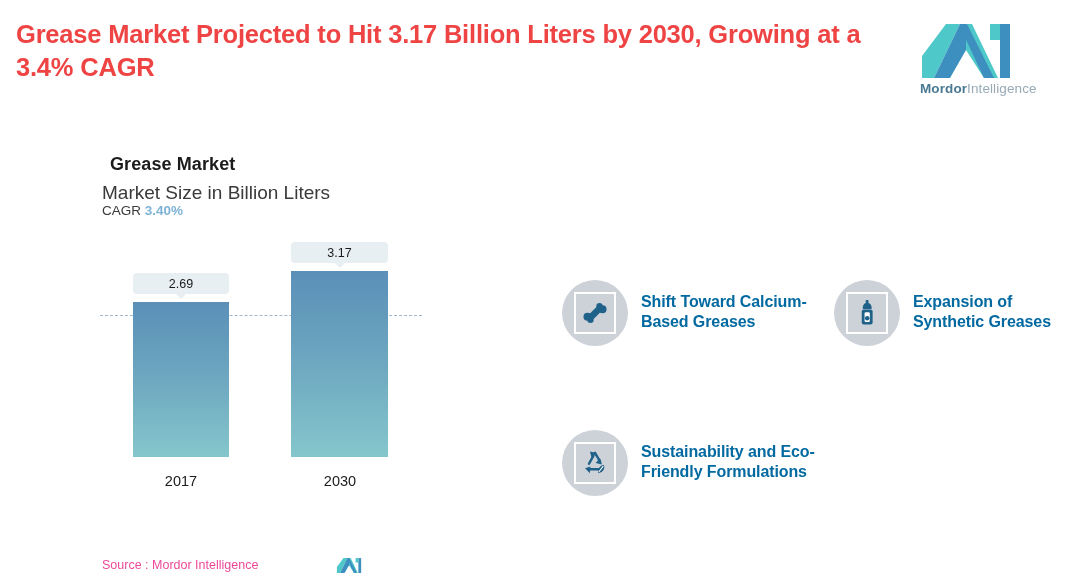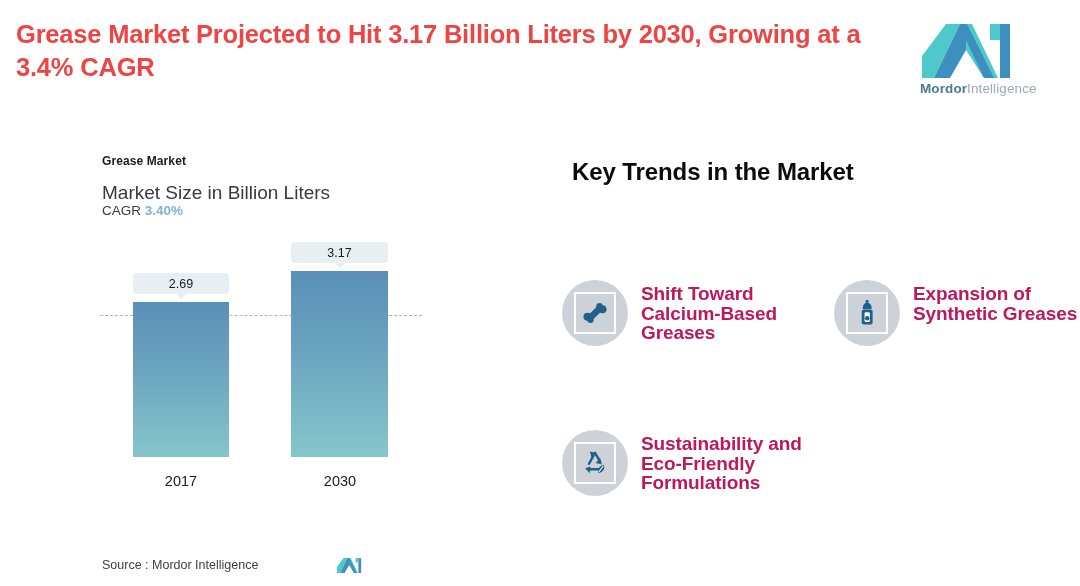--- a/index.html
+++ b/index.html
@@ -27,22 +27,22 @@
   #brand-wordmark {
     margin-top: 3px; font-size: 13.5px; letter-spacing: .1px;
     white-space: nowrap;
   }
   #brand-wordmark .w1 { color: #4a7a93; font-weight: bold; }
   #brand-wordmark .w2 { color: #97aab5; font-weight: normal; }
 
   
   #chart-panel { position: absolute; left: 0; top: 140px; width: 520px; height: 446px; }
   #chart-title {
-    position: absolute; left: 102px; top: 14px;
-    font-size: 12px; font-weight: bold; color: #1b1b1b; letter-spacing: .1px;
+    position: absolute; left: 110px; top: 14px;
+    font-size: 18px; font-weight: bold; color: #1b1b1b; letter-spacing: .1px;
   }
   #chart-subtitle {
     position: absolute; left: 102px; top: 42px;
     font-size: 19px; color: #3a3a3a;
   }
   #chart-cagr {
     position: absolute; left: 102px; top: 63px;
     font-size: 13.5px; color: #3a3a3a;
   }
   #chart-cagr .cagr-value { color: #7fb3d5; font-weight: bold; }
@@ -78,21 +78,21 @@
     position: absolute; bottom: 36px; width: 120px; text-align: center;
     font-size: 14.5px; color: #1b1b1b;
   }
   #tick-2025 { left: 121px; }
   #tick-2030 { left: 280px; }
 
   #source-row {
     position: absolute; left: 102px; bottom: 10px; width: 400px; height: 22px;
     display: flex; align-items: center;
   }
-  #source-text { font-size: 12.5px; color: #404040; }
+  #source-text { font-size: 12.5px; color: #ec4899; }
   #source-mark { margin-left: 78px; width: 26px; height: 16px; display: block; }
 
   
   #trends-panel { position: absolute; left: 552px; top: 140px; width: 528px; height: 446px; }
   #trends-heading {
     position: absolute; left: 20px; top: 18px;
     font-size: 24px; font-weight: bold; color: #0c0c0c; letter-spacing: -.1px;
   }
   #trends-grid {
     position: absolute; left: 10px; top: 140px; width: 518px;
@@ -103,23 +103,23 @@
     flex: 0 0 auto; width: 66px; height: 66px; border-radius: 50%;
     background: #ccd2d8; display: flex; align-items: center; justify-content: center;
     position: relative;
   }
   .trend-icon .frame {
     position: absolute; left: 12px; top: 12px; width: 42px; height: 42px;
     border: 2px solid #ffffff;
   }
   .trend-icon svg { position: relative; width: 30px; height: 30px; }
   .trend-text {
-    margin-left: 13px; margin-top: 4px;
-    font-size: 19px; font-weight: bold; line-height: 19.5px;
-    color: #be185d; letter-spacing: -.1px;
+    margin-left: 13px; margin-top: 12px;
+    font-size: 16px; font-weight: bold; line-height: 19.5px;
+    color: #0369a1; letter-spacing: -.1px;
   }
 </style>
 </head>
 <body>
 
 <div id="page">
 
   <div id="header-title">Grease Market Projected to Hit 3.17 Billion Liters by 2030, Growing at a 3.4% CAGR</div>
 
   <div id="brand-logo">
@@ -167,21 +167,20 @@
         <polygon points="14,58 40,4 46,4 46,30 30,58" fill="#3d8fbf"></polygon>
         <polygon points="46,30 46,4 52,4 78,58 64,58" fill="#4ec8c8"></polygon>
         <polygon points="64,58 40,7 47,4 74,58" fill="#3d8fbf"></polygon>
         <polygon points="80,4 90,4 90,58 80,58" fill="#3d8fbf"></polygon>
         <polygon points="70,4 80,4 80,20 70,20" fill="#4ec8c8"></polygon>
       </svg>
     </div>
   </div>
 
   <div id="trends-panel">
-    <div id="trends-heading">Key Trends in the Market</div>
 
     <div id="trends-grid">
 
       <div class="trend-item">
         <div class="trend-icon">
           <div class="frame"></div>
           <svg viewBox="0 0 32 32">
             <g fill="#1f6189">
               <path d="M9.5 17.5 L17.5 9.5 L22.5 14.5 L14.5 22.5 Z"></path>
               <circle cx="8" cy="20" r="4.3"></circle>

